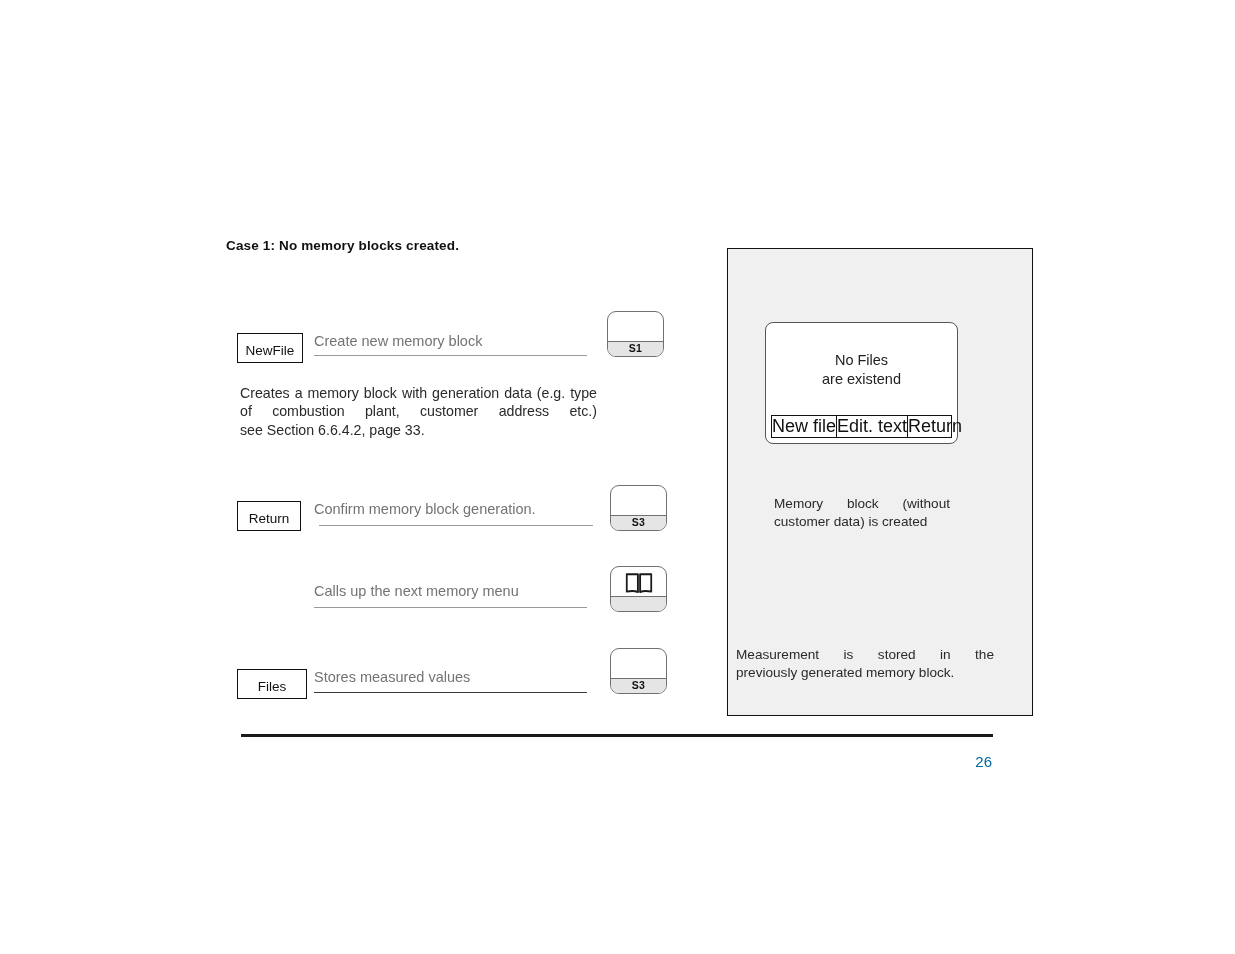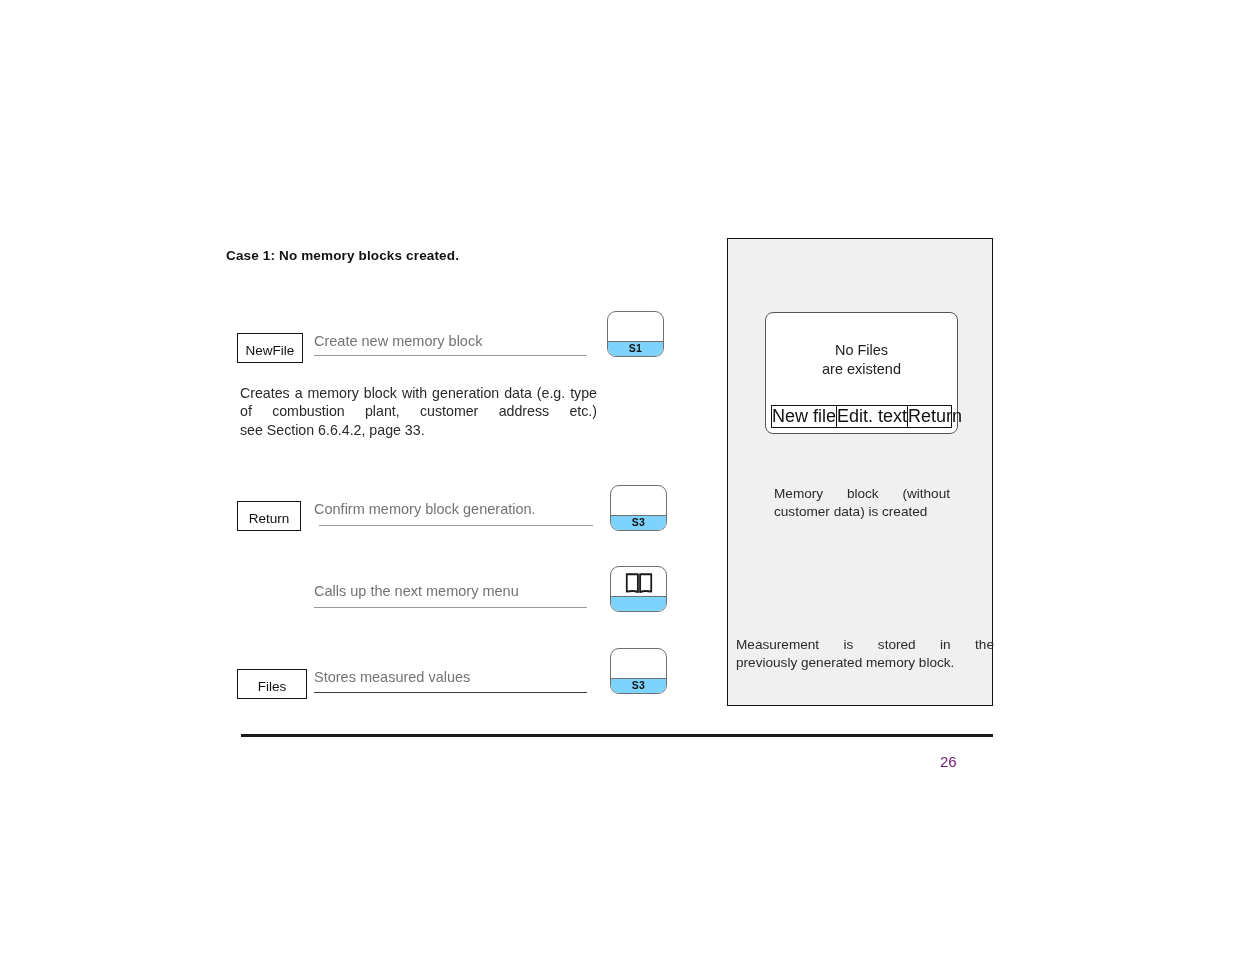--- a/index.html
+++ b/index.html
@@ -13,21 +13,21 @@
     position: relative;
     font-family: "Liberation Sans", sans-serif;
     color: #1a1a1a;
     overflow: hidden;
   }
 
   
   .case-heading {
     position: absolute;
     left: 226px;
-    top: 248px;
+    top: 238px;
     font-size: 13.5px;
     font-weight: bold;
     letter-spacing: 0.15px;
     color: #111111;
     white-space: nowrap;
   }
 
   
   .step-row {
     position: absolute;
@@ -87,21 +87,21 @@
     border-radius: 9px;
     background: #ffffff;
     overflow: hidden;
   }
   .hw-key .band {
     position: absolute;
     left: 0;
     right: 0;
     bottom: 0;
     height: 14px;
-    background: #7dd3fc;
+    background: #e5e5e5;
     border-top: 1.1px solid #707070;
     font-size: 10.5px;
     font-weight: bold;
     text-align: center;
     line-height: 13px;
     color: #111111;
     letter-spacing: 0.4px;
   }
   .hw-key .band.blank { line-height: 13px; }
 
@@ -112,22 +112,22 @@
     top: 6px;
     transform: translateX(-50%);
     width: 27px;
     height: 22px;
   }
 
   
   .panel {
     position: absolute;
     left: 727px;
-    top: 238px;
-    width: 266px;
+    top: 248px;
+    width: 306px;
     height: 468px;
     box-sizing: border-box;
     background: #f0f0f0;
     border: 1.6px solid #111111;
   }
   .lcd {
     position: absolute;
     left: 37px;
     top: 73px;
     width: 193px;
@@ -200,22 +200,23 @@
     top: 734px;
     width: 752px;
     height: 0;
     border-top: 3px solid #1a1a1a;
   }
   .page-number {
     position: absolute;
     left: 940px;
     top: 753px;
     width: 52px;
+    text-align: right;
     font-size: 15px;
-    color: #701a75;
+    color: #0369a1;
   }
 </style>
 </head>
 <body>
 
 <div class="case-heading">Case 1: No memory blocks created.</div>
 
 <div class="step-row" style="top:330px;">
   <div class="key-label" style="top:3px;width:66px;">NewFile</div>
   <div class="step-text" style="left:88px;top:4px;">Create new memory block</div>

